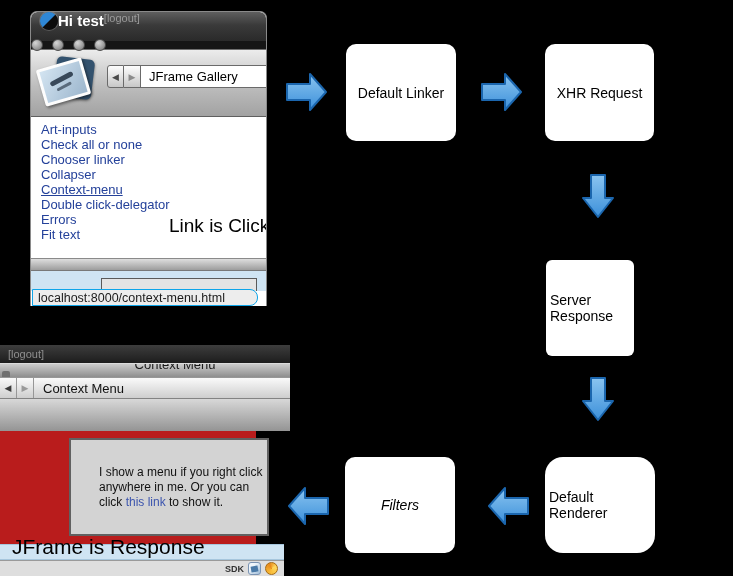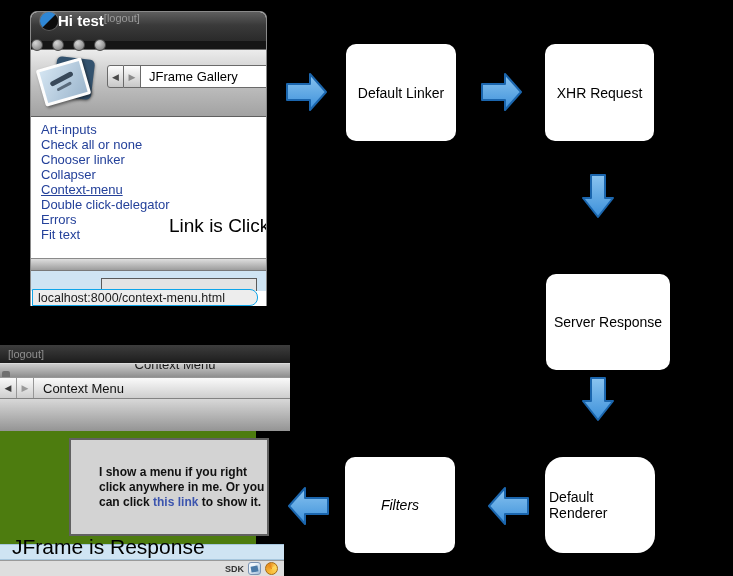--- a/index.html
+++ b/index.html
@@ -10,21 +10,21 @@
   }
 
   
   .flow-box {
     position:absolute; background:#fff; border-radius:10px;
     display:flex; align-items:center; justify-content:center;
     font-size:14px; color:#000; padding:4px;
   }
   #box-default-linker   { left:346px; top:44px;  width:110px; height:97px; }
   #box-xhr-request      { left:545px; top:44px;  width:109px; height:97px; }
-  #box-server-response  { left:546px; top:274px; width:124px; height:96px; }
+  #box-server-response  { left:546px; top:260px; width:88px; height:96px;border-radius:6px; }
   #box-default-renderer { left:545px; top:457px; width:110px; height:96px;border-radius:18px; }
   #box-filters          { left:345px; top:457px; width:110px; height:96px;font-style:italic; }
   .flow-arrow { position:absolute; }
   #arrow-r1 { left:286px; top:72px; }
   #arrow-r2 { left:481px; top:72px; }
   #arrow-d1 { left:582px; top:174px; }
   #arrow-d2 { left:582px; top:377px; }
   #arrow-l1 { left:487px; top:486px; }
   #arrow-l2 { left:287px; top:486px; }
 
@@ -152,21 +152,21 @@
     width:17px; display:flex; align-items:center; justify-content:center;
     border-right:1px solid #979797; font-size:9px; cursor:default;
   }
   .w2-btn.back { color:#3c3c3c; }
   .w2-btn.forward { color:#9a9a9a; }
   .w2-navlabel {
     display:flex; align-items:center; padding-left:9px;
     font-size:13px; color:#111; white-space:nowrap;
   }
   .w2-gradient { height:32px; background:linear-gradient(#d8d8d8,#949494); }
-  .w2-content { height:113px; width:256px; background:#4d7c0f; position:relative;font-weight:bold; }
+  .w2-content { height:113px; width:256px; background:#b91c1c; position:relative; }
   .w2-box {
     position:absolute; left:69px; top:7px; width:200px; height:98px;
     background:#d3d3d3; border:2px solid #616161;
   }
   .w2-msg {
     margin:25px 0 0 28px; width:172px; font-size:12px; line-height:15px;
     color:#111;
   }
   .w2-msg-link { color:#3c55ae; cursor:pointer; }
   .w2-blue {

